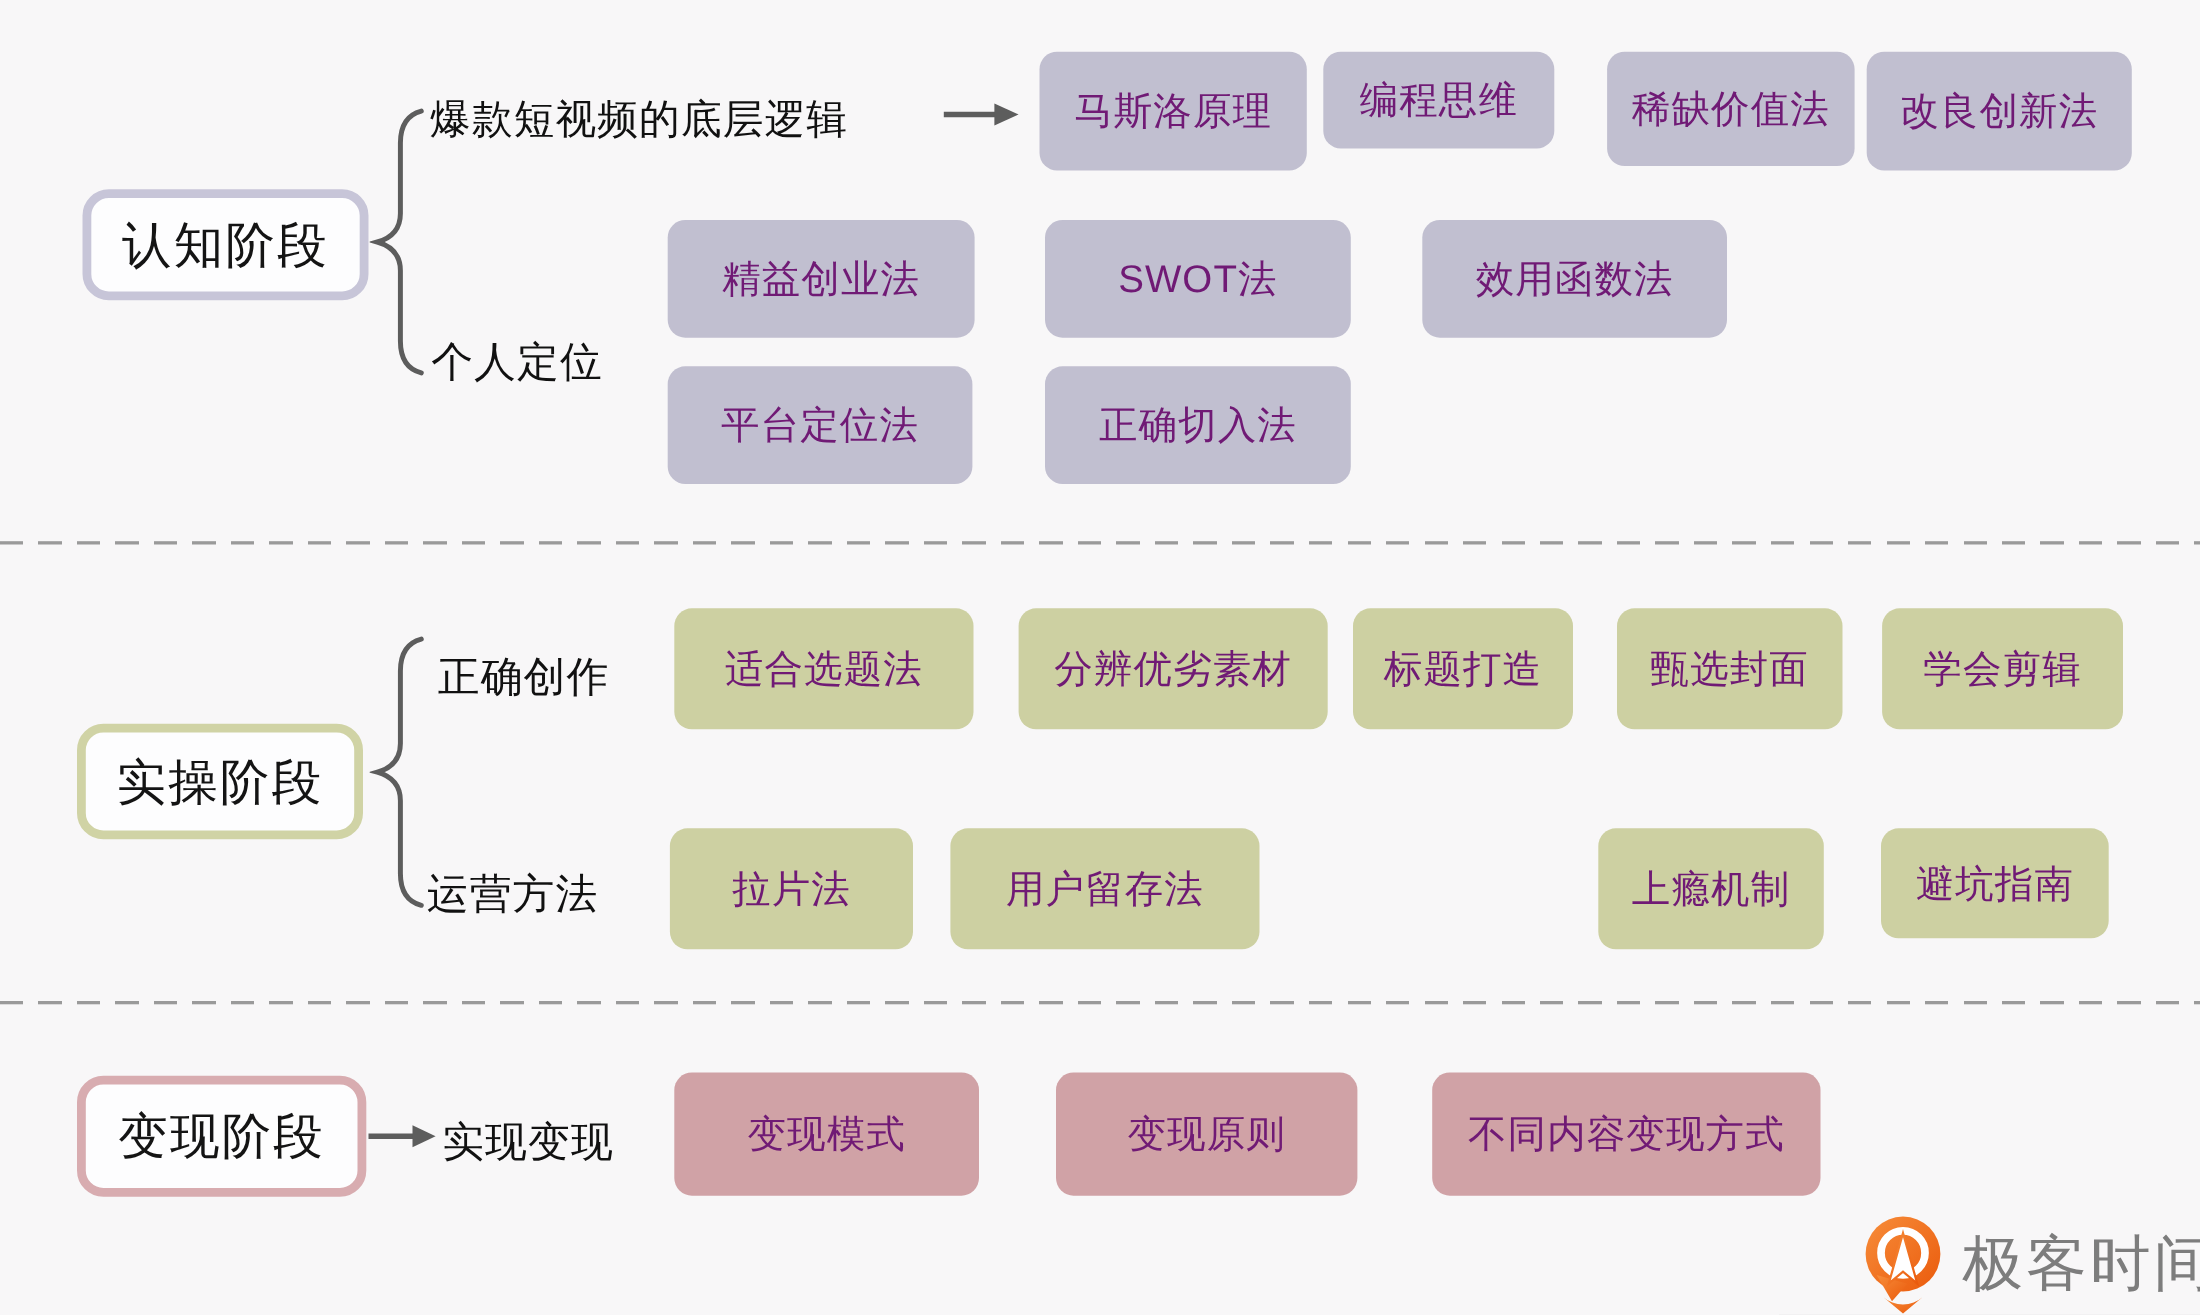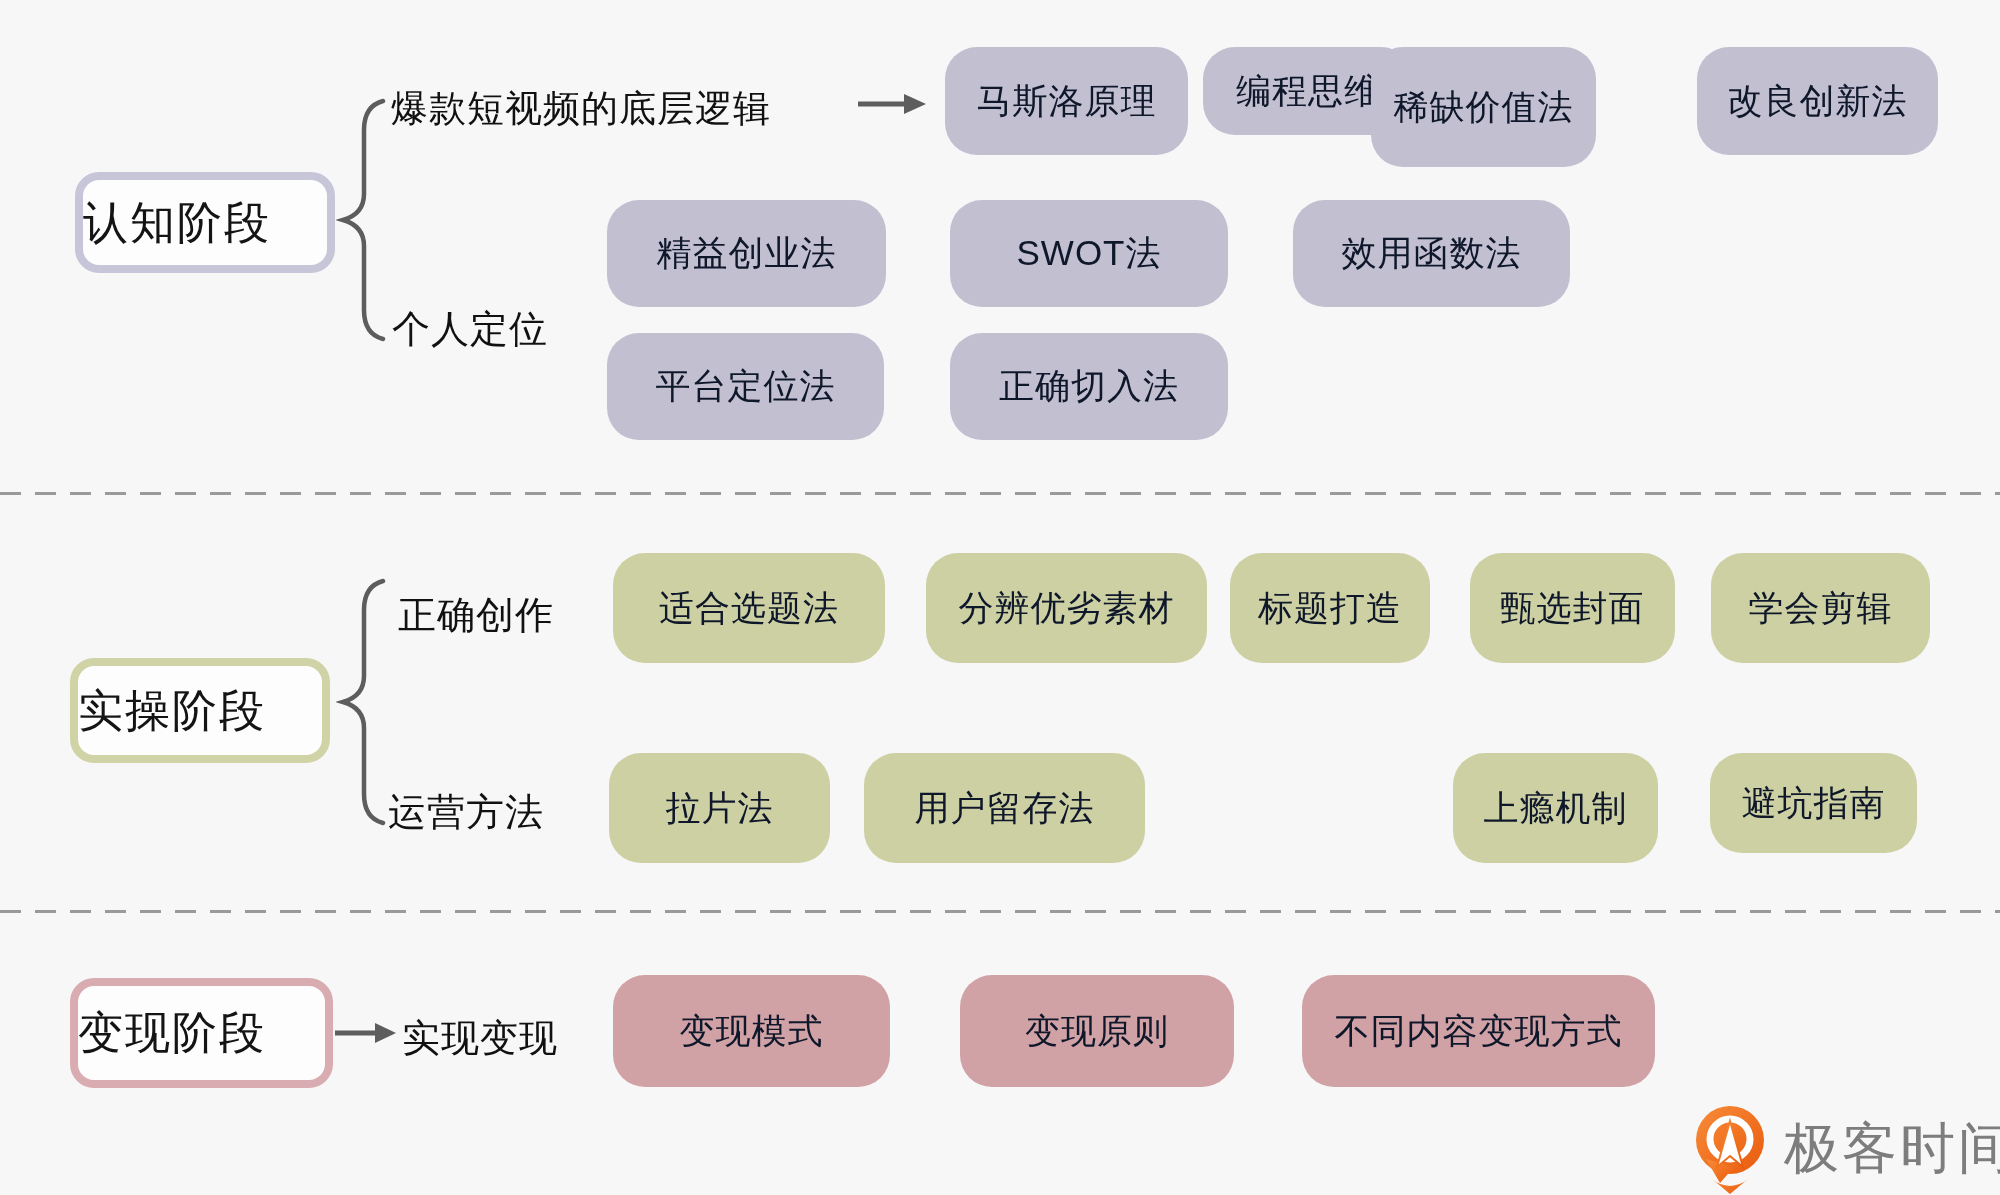--- a/index.html
+++ b/index.html
@@ -9,37 +9,37 @@
   }
   #canvas{
     position:relative;
     width:2000px;height:1195px;
     background:#f8f7f8;
     overflow:hidden;
   }
   
   .stage-box{
     position:absolute;
-    display:flex;align-items:center;justify-content:flex-start;
+    display:flex;align-items:center;justify-content:center;
     background:#fdfdfe;
     border-radius:24px;
     font-size:45px;color:#141414;
     letter-spacing:2px;
     box-sizing:border-box;
     white-space:nowrap;
   }
   .stage-box.s1{border:8px solid #c7c5d8;}
   .stage-box.s2{border:8px solid #d0d3a5;}
   .stage-box.s3{border:8px solid #d8acb0;}
   
   .node{
     position:absolute;
     display:flex;align-items:center;justify-content:center;
-    border-radius:32px;
-    font-size:35px;color:#0f172a;
+    border-radius:16px;
+    font-size:35px;color:#701a75;
     letter-spacing:1px;
     white-space:nowrap;
     box-sizing:border-box;
   }
   .node.purple{background:#c1bfd0;}
   .node.green{background:#cdd0a2;}
   .node.pink{background:#d0a2a6;}
   
   .branch-label{
     position:absolute;
@@ -79,21 +79,21 @@
 
   <div class="branch-label" style="left:391px;top:84px;font-size:37px">爆款短视频的底层逻辑</div>
 
   <svg class="conn" style="left:856px;top:89px" width="74" height="30" viewBox="0 0 74 30">
     <line x1="2" y1="15" x2="50" y2="15" stroke="#5d5d5d" stroke-width="5"></line>
     <polygon points="48,5 70,15 48,25" fill="#5d5d5d"></polygon>
   </svg>
 
   <div class="node purple" style="left:945px;top:47px;width:243px;height:108px">马斯洛原理</div>
   <div class="node purple" style="left:1203px;top:47px;width:210px;height:88px">编程思维</div>
-  <div class="node purple" style="left:1371px;top:47px;width:225px;height:120px">稀缺价值法</div>
+  <div class="node purple" style="left:1461px;top:47px;width:225px;height:104px">稀缺价值法</div>
   <div class="node purple" style="left:1697px;top:47px;width:241px;height:108px">改良创新法</div>
 
   <div class="branch-label" style="left:392px;top:304px">个人定位</div>
 
   <div class="node purple" style="left:607px;top:200px;width:279px;height:107px">精益创业法</div>
   <div class="node purple" style="left:950px;top:200px;width:278px;height:107px">SWOT法</div>
   <div class="node purple" style="left:1293px;top:200px;width:277px;height:107px">效用函数法</div>
   <div class="node purple" style="left:607px;top:333px;width:277px;height:107px">平台定位法</div>
   <div class="node purple" style="left:950px;top:333px;width:278px;height:107px">正确切入法</div>
 

